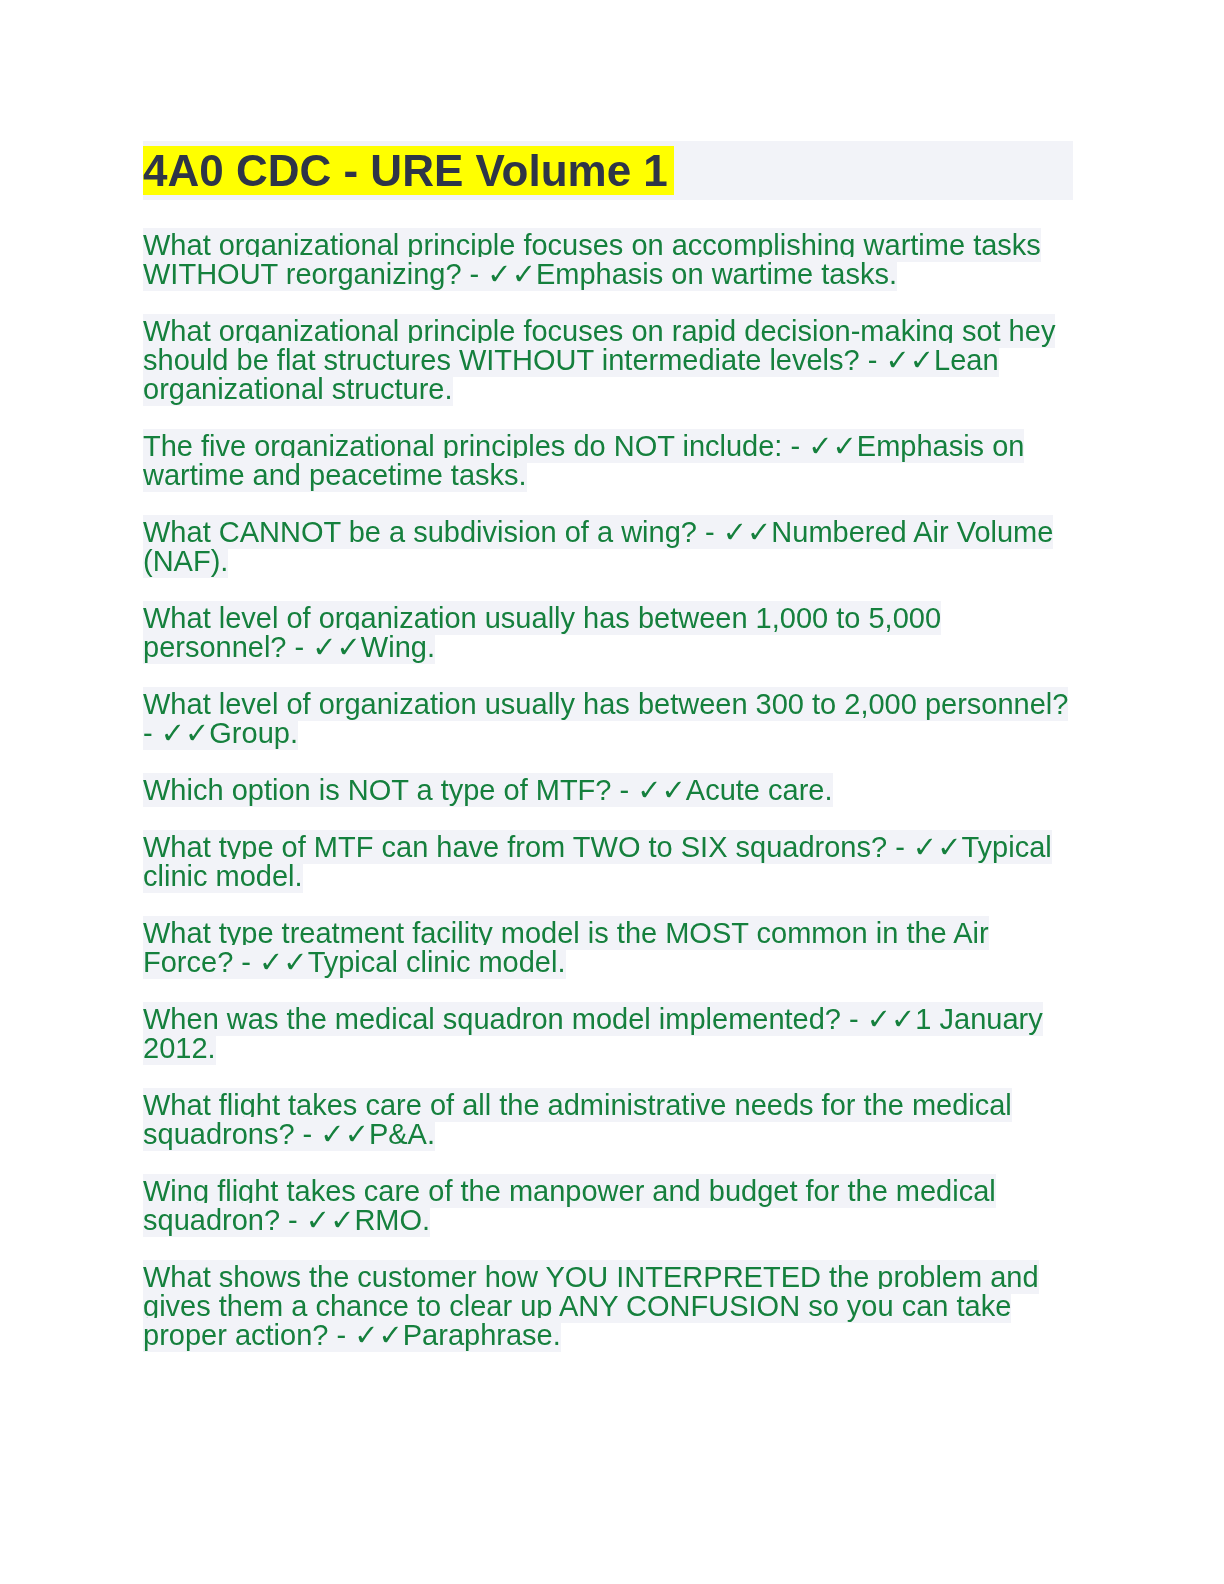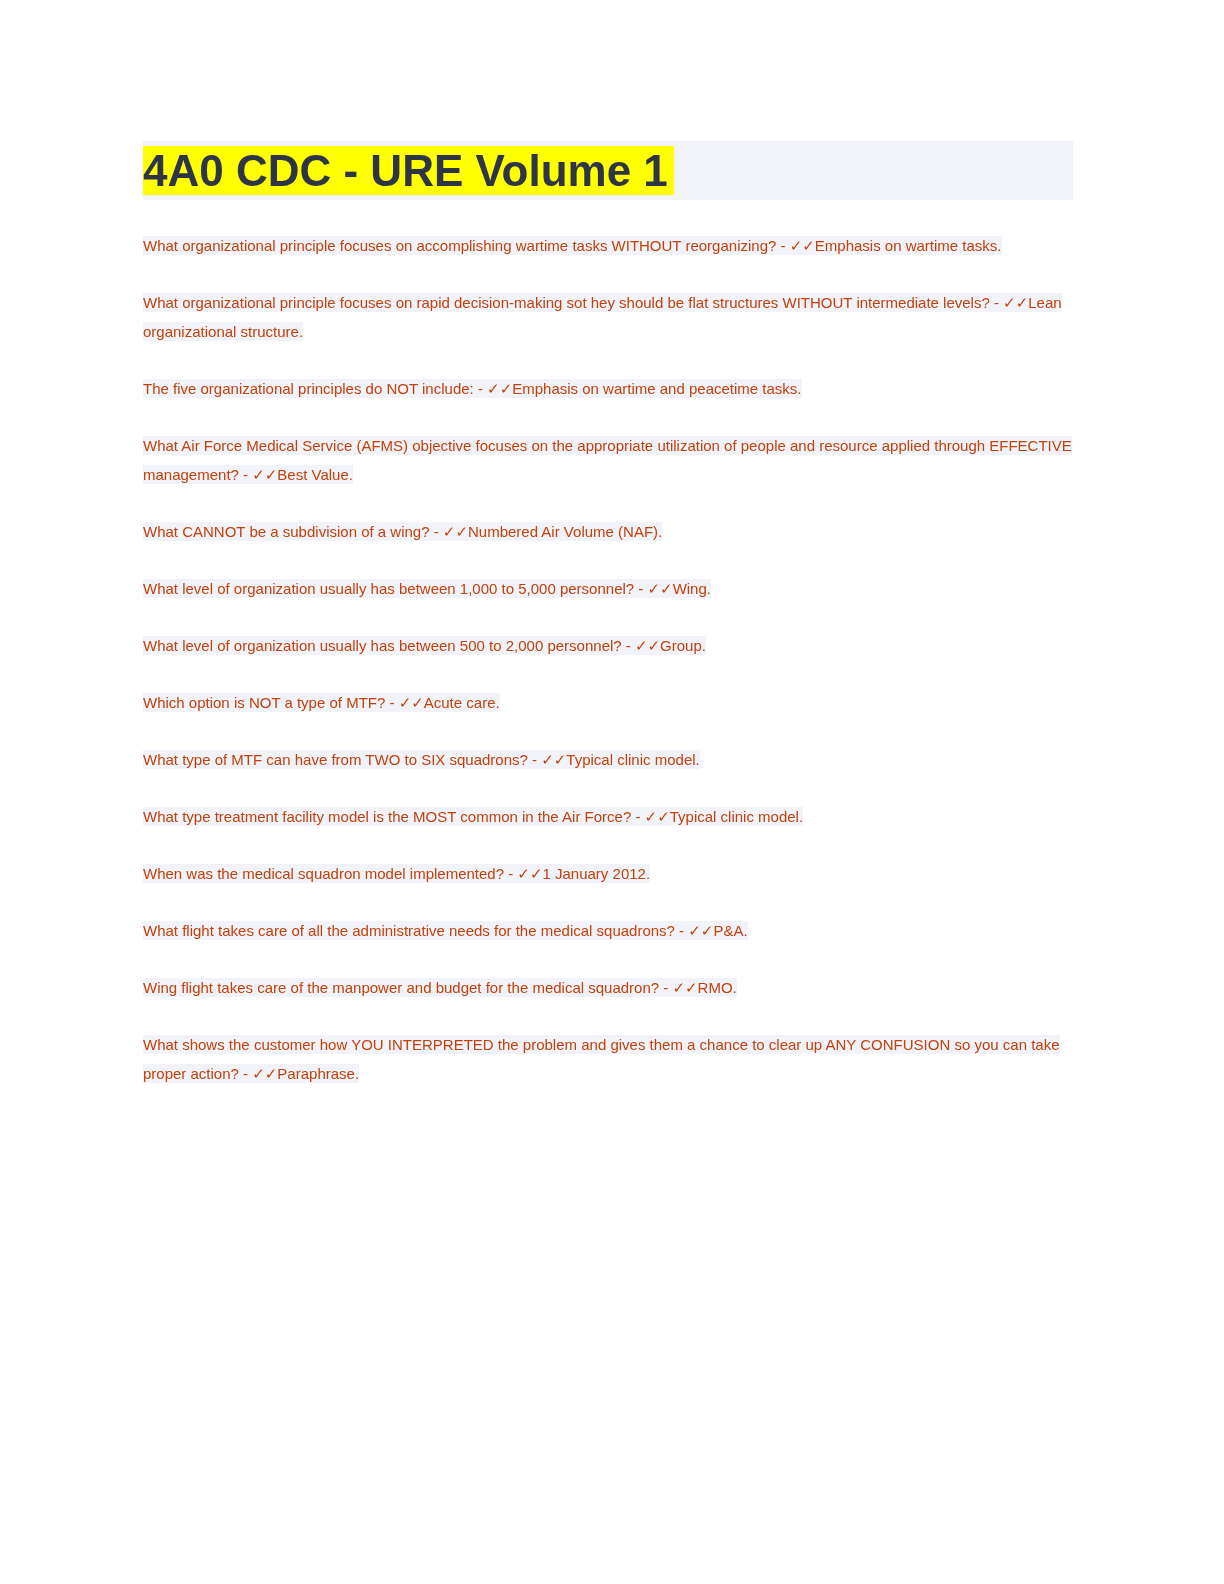--- a/index.html
+++ b/index.html
@@ -26,43 +26,42 @@
     color: #2e3547;
     background: #f2f3f8; 
   }
   .doc-title .title-hl {
     background: #ffff00;
     padding-right: 6px;
   }
   .qa-item {
     width: 937px;
     margin: 0 0 28px 0;
-    font-size: 15px;
+    font-size: 29px;
     line-height: 29px;
-    color: #c2410c;
+    color: #15803d;
   }
   .qa-item .text-hl {
     background: #f2f3f8;
     padding: 1px 0;
   }
 </style>
 </head>
 <body>
 
 <div class="page">
 
   <h1 class="doc-title"><span class="title-hl">4A0 CDC - URE Volume 1</span></h1>
 
   <p class="qa-item"><span class="text-hl">What organizational principle focuses on accomplishing wartime tasks WITHOUT reorganizing? - ✓✓Emphasis on wartime tasks.</span></p>
   <p class="qa-item"><span class="text-hl">What organizational principle focuses on rapid decision-making sot hey should be flat structures WITHOUT intermediate levels? - ✓✓Lean organizational structure.</span></p>
   <p class="qa-item"><span class="text-hl">The five organizational principles do NOT include: - ✓✓Emphasis on wartime and peacetime tasks.</span></p>
-  <p class="qa-item"><span class="text-hl">What Air Force Medical Service (AFMS) objective focuses on the appropriate utilization of people and resource applied through EFFECTIVE management? - ✓✓Best Value.</span></p>
   <p class="qa-item"><span class="text-hl">What CANNOT be a subdivision of a wing? - ✓✓Numbered Air Volume (NAF).</span></p>
   <p class="qa-item"><span class="text-hl">What level of organization usually has between 1,000 to 5,000 personnel? - ✓✓Wing.</span></p>
-  <p class="qa-item"><span class="text-hl">What level of organization usually has between 500 to 2,000 personnel? - ✓✓Group.</span></p>
+  <p class="qa-item"><span class="text-hl">What level of organization usually has between 300 to 2,000 personnel? - ✓✓Group.</span></p>
   <p class="qa-item"><span class="text-hl">Which option is NOT a type of MTF? - ✓✓Acute care.</span></p>
   <p class="qa-item"><span class="text-hl">What type of MTF can have from TWO to SIX squadrons? - ✓✓Typical clinic model.</span></p>
   <p class="qa-item"><span class="text-hl">What type treatment facility model is the MOST common in the Air Force? - ✓✓Typical clinic model.</span></p>
   <p class="qa-item"><span class="text-hl">When was the medical squadron model implemented? - ✓✓1 January 2012.</span></p>
   <p class="qa-item"><span class="text-hl">What flight takes care of all the administrative needs for the medical squadrons? - ✓✓P&amp;A.</span></p>
   <p class="qa-item"><span class="text-hl">Wing flight takes care of the manpower and budget for the medical squadron? - ✓✓RMO.</span></p>
   <p class="qa-item"><span class="text-hl">What shows the customer how YOU INTERPRETED the problem and gives them a chance to clear up ANY CONFUSION so you can take proper action? - ✓✓Paraphrase.</span></p>
 
 </div>
 

